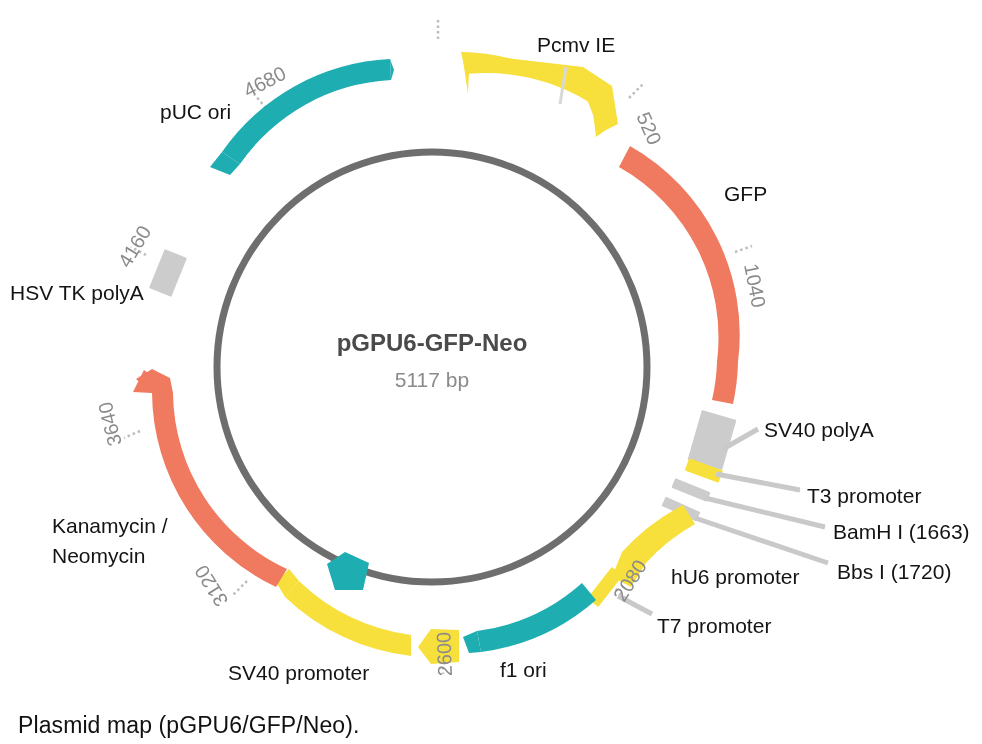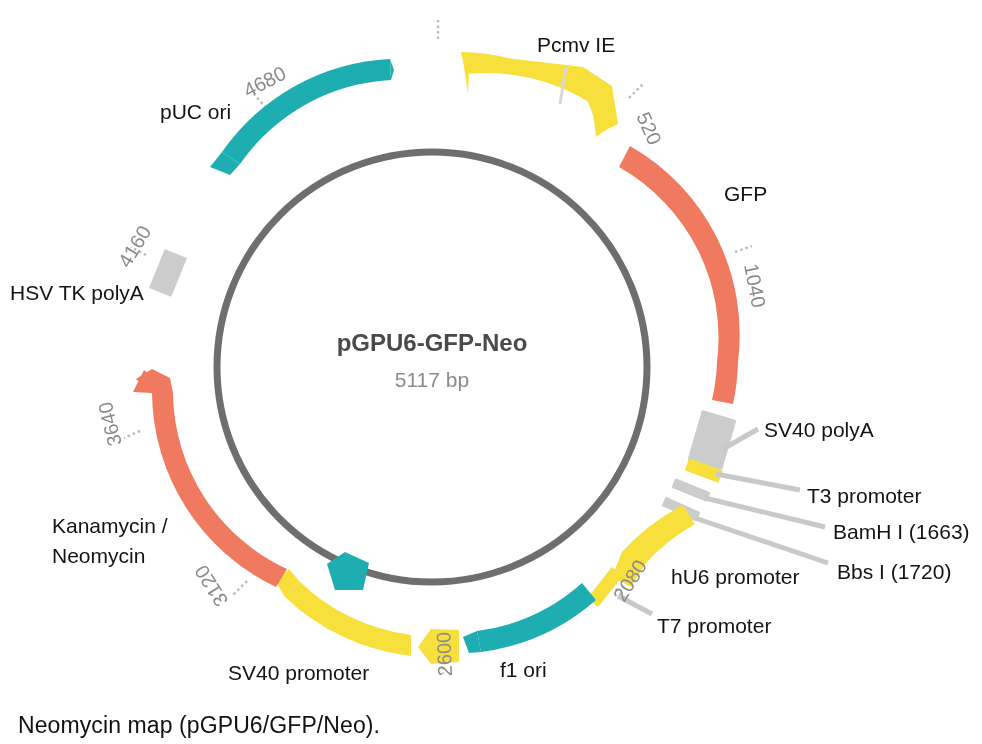--- a/index.html
+++ b/index.html
@@ -256,15 +256,15 @@
 
     <text class="tick-label" x="129" y="257" transform="rotate(-59 129 257)">4160</text>
 
     <text class="tick-label" x="248" y="86" transform="rotate(-27 248 86)">4680</text>
 
     <text class="plasmid-name" x="432" y="339" text-anchor="middle">pGPU6-GFP-Neo</text>
     <text class="plasmid-size" x="432" y="375" text-anchor="middle">5117 bp</text>
 
   </svg>
 
-  <div class="caption">Neomycin map (pGPU6/GFP/Neo).</div>
+  <div class="caption">Plasmid map (pGPU6/GFP/Neo).</div>
 
 </div>
 
 </body></html>

